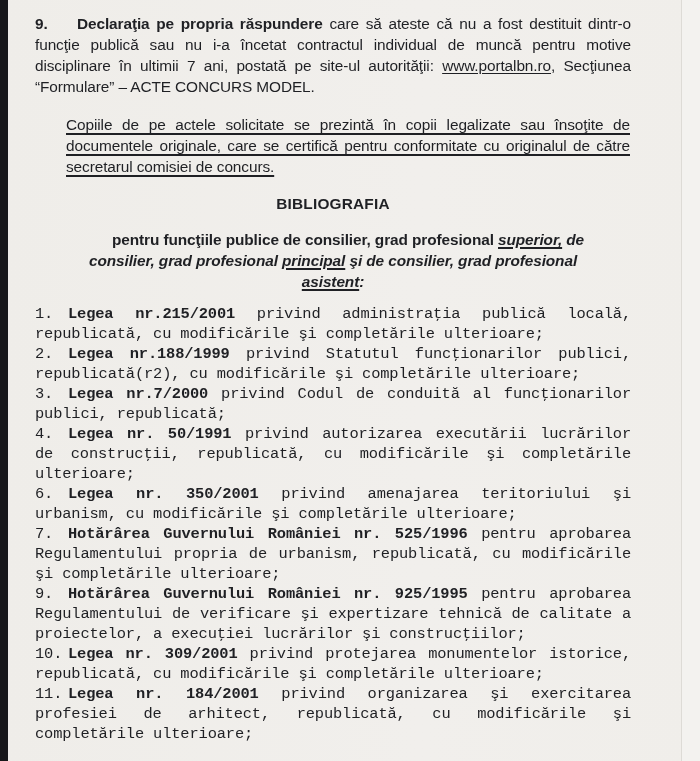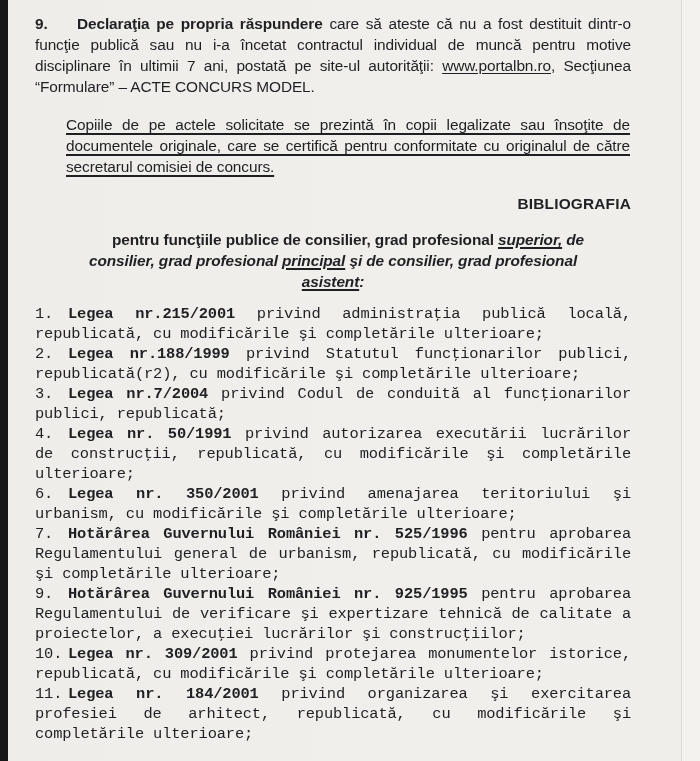--- a/index.html
+++ b/index.html
@@ -45,21 +45,21 @@
     text-align: justify;
     text-decoration: underline;
     text-decoration-thickness: 2px;
     text-underline-offset: 3px;
     letter-spacing: -0.1px;
   }
   
   .bib-title {
     font-size: 15.4px; line-height: 21px;
     font-weight: bold;
-    text-align: right;
+    text-align: center;
     letter-spacing: 0.2px;
   }
   .bib-subtitle {
     margin: 0 auto;
     max-width: 520px;
     font-size: 15.4px; line-height: 21px;
     font-weight: bold;
     text-align: center;
     letter-spacing: -0.1px;
   }
@@ -93,22 +93,22 @@
 
   <p class="notice">Copiile de pe actele solicitate se prezintă în copii legalizate sau însoţite de documentele originale, care se certifică pentru conformitate cu originalul de către secretarul comisiei de concurs.</p>
 
   <p class="bib-title">BIBLIOGRAFIA</p>
 
   <p class="bib-subtitle"><span class="s-b">pentru funcţiile publice de consilier, grad profesional </span><span class="s-biu">superior,</span><span class="s-bi"> de consilier, grad profesional </span><span class="s-biu">principal</span><span class="s-bi"> şi de consilier, grad profesional </span><span class="s-biu">asistent</span><span class="s-bi">:</span></p>
 
   <div class="bib-list">
     <p class="bib-item"><span class="num">1.</span><span class="b">Legea nr.215/2001</span><span> privind administraţia publică locală, republicată, cu modificările şi completările ulterioare;</span></p>
     <p class="bib-item"><span class="num">2.</span><span class="b">Legea nr.188/1999</span><span> privind Statutul funcţionarilor publici, republicată(r2), cu modificările şi completările ulterioare;</span></p>
-    <p class="bib-item"><span class="num">3.</span><span class="b">Legea nr.7/2004</span><span> privind Codul de conduită al funcţionarilor publici, republicată;</span></p>
+    <p class="bib-item"><span class="num">3.</span><span class="b">Legea nr.7/2000</span><span> privind Codul de conduită al funcţionarilor publici, republicată;</span></p>
     <p class="bib-item"><span class="num">4.</span><span class="b">Legea nr. 50/1991</span><span> privind autorizarea executării lucrărilor de construcţii, republicată, cu modificările şi completările ulterioare;</span></p>
     <p class="bib-item"><span class="num">6.</span><span class="b">Legea nr. 350/2001</span><span> privind amenajarea teritoriului şi urbanism, cu modificările şi completările ulterioare;</span></p>
-    <p class="bib-item"><span class="num">7.</span><span class="b">Hotărârea Guvernului României nr. 525/1996</span><span> pentru aprobarea Regulamentului general de urbanism, republicată, cu modificările şi completările ulterioare;</span></p>
+    <p class="bib-item"><span class="num">7.</span><span class="b">Hotărârea Guvernului României nr. 525/1996</span><span> pentru aprobarea Regulamentului propria de urbanism, republicată, cu modificările şi completările ulterioare;</span></p>
     <p class="bib-item"><span class="num">9.</span><span class="b">Hotărârea Guvernului României nr. 925/1995</span><span> pentru aprobarea Regulamentului de verificare şi expertizare tehnică de calitate a proiectelor, a execuţiei lucrărilor şi construcţiilor;</span></p>
     <p class="bib-item"><span class="num">10.</span><span class="b">Legea nr. 309/2001</span><span> privind protejarea monumentelor istorice, republicată, cu modificările şi completările ulterioare;</span></p>
     <p class="bib-item"><span class="num">11.</span><span class="b">Legea nr. 184/2001</span><span> privind organizarea şi exercitarea profesiei de arhitect, republicată, cu modificările şi completările ulterioare;</span></p>
   </div>
 
 </div>
 
 </body></html>

